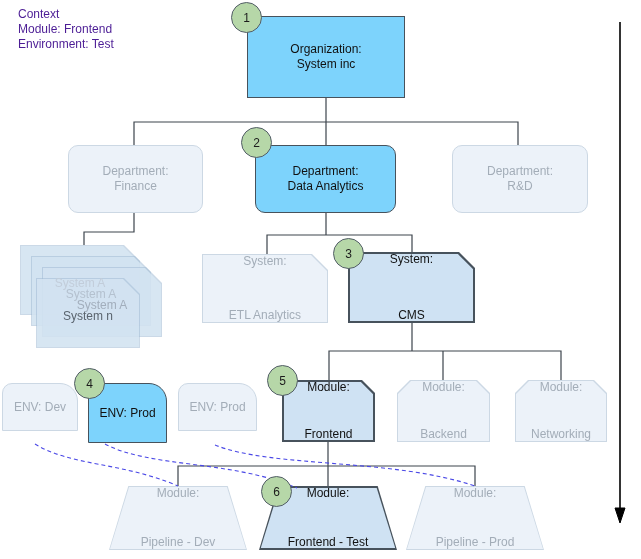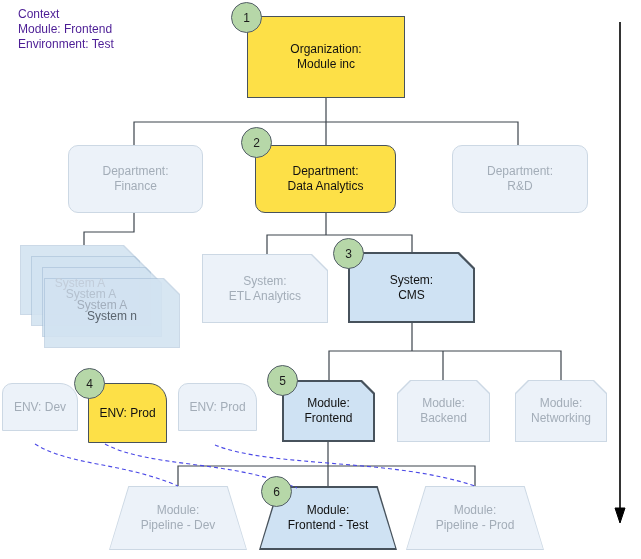--- a/index.html
+++ b/index.html
@@ -5,32 +5,32 @@
   html,body{margin:0;padding:0;}
   body{font-family:"Liberation Sans", sans-serif; background:#ffffff;}
   #canvas{position:relative;width:641px;height:559px;background:#ffffff;overflow:hidden;}
 
   
   .context{position:absolute;left:18px;top:7px;font-size:12px;line-height:15px;color:#4c1d95;}
 
   
   .node{position:absolute;display:flex;flex-direction:column;align-items:center;justify-content:center;
         text-align:center;font-size:12px;line-height:15px;color:#111;box-sizing:border-box;}
-  .active{background:#fde047;border:1.6px solid #47525c;color:#111;}
+  .active{background:#7dd3fc;border:1.6px solid #47525c;color:#111;}
   .faded{background:#ecf2f9;border:1px solid #ccd8e4;color:#a3adb8;}
   .rounded{border-radius:10px;}
   .envbox{border-radius:10px 18px 0 0;}
 
   
   .shape{position:absolute;}
   .shape .outline{position:absolute;inset:0;}
   .shape .fillp{position:absolute;inset:1.6px;}
   .shape.sfaded .fillp{inset:1px;}
   .shape .label{position:relative;z-index:1;width:100%;height:100%;display:flex;flex-direction:column;
-        align-items:center;justify-content:center;text-align:center;font-size:12px;line-height:15px;color:#111;}
+        align-items:center;justify-content:space-between;text-align:center;font-size:12px;line-height:15px;color:#111;}
   .shape.sfaded .label{color:#a3adb8;}
   .note .outline,.note .fillp{clip-path:polygon(0 0, calc(100% - 16px) 0, 100% 16px, 100% 100%, 0 100%);}
   .modshape .outline,.modshape .fillp{clip-path:polygon(13px 0, calc(100% - 13px) 0, 100% 13px, 100% 100%, 0 100%, 0 13px);}
   .trap .outline,.trap .fillp{clip-path:polygon(14% 0, 86% 0, 100% 100%, 0 100%);}
   .sactive .outline{background:#47525c;}
   .sactive .fillp{background:#cfe2f3;}
   .sfaded .outline{background:#ccd8e4;}
   .sfaded .fillp{background:#ecf2f9;}
 
   
@@ -71,21 +71,21 @@
   </svg>
 
   <div class="context">
     <div>Context</div>
     <div>Module: Frontend</div>
     <div>Environment: Test</div>
   </div>
 
   <div class="node active" style="left:247px;top:16px;width:158px;height:82px;">
     <div>Organization:</div>
-    <div>Module inc</div>
+    <div>System inc</div>
   </div>
 
   <div class="node faded rounded" style="left:68px;top:145px;width:135px;height:68px;">
     <div>Department:</div>
     <div>Finance</div>
   </div>
   <div class="node active rounded" style="left:255px;top:145px;width:141px;height:68px;">
     <div>Department:</div>
     <div>Data Analytics</div>
   </div>
@@ -108,21 +108,21 @@
         <div>System A</div>
       </div>
   </div>
   <div class="shape note stack-card c3" style="left:42px;top:267px;width:120px;height:70px;">
     <div class="outline"></div>
       <div class="fillp"></div>
     <div class="label">
         <div>System A</div>
       </div>
   </div>
-  <div class="shape note stack-card c4" style="left:44px;top:278px;width:136px;height:70px;">
+  <div class="shape note stack-card c4" style="left:36px;top:278px;width:104px;height:70px;">
     <div class="outline"></div>
       <div class="fillp"></div>
     <div class="label">
         <div>System n</div>
       </div>
   </div>
 
   <div class="shape note sfaded" style="left:202px;top:254px;width:126px;height:69px;">
     <div class="outline"></div>
       <div class="fillp"></div>

